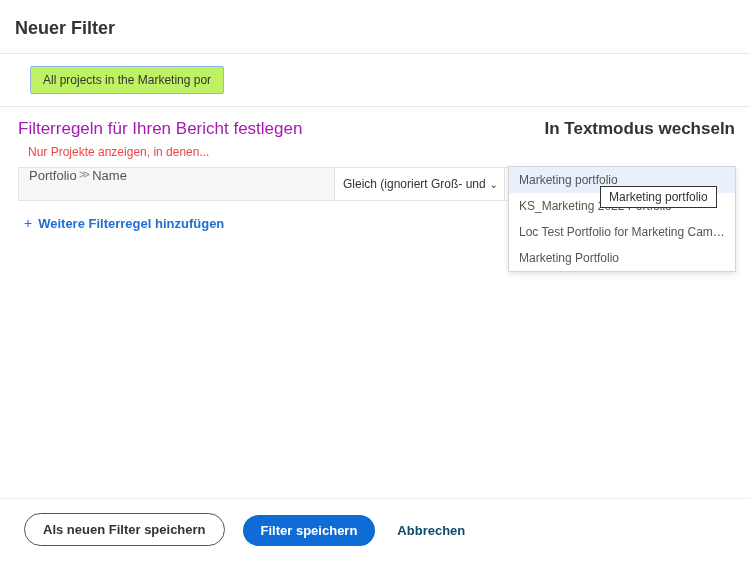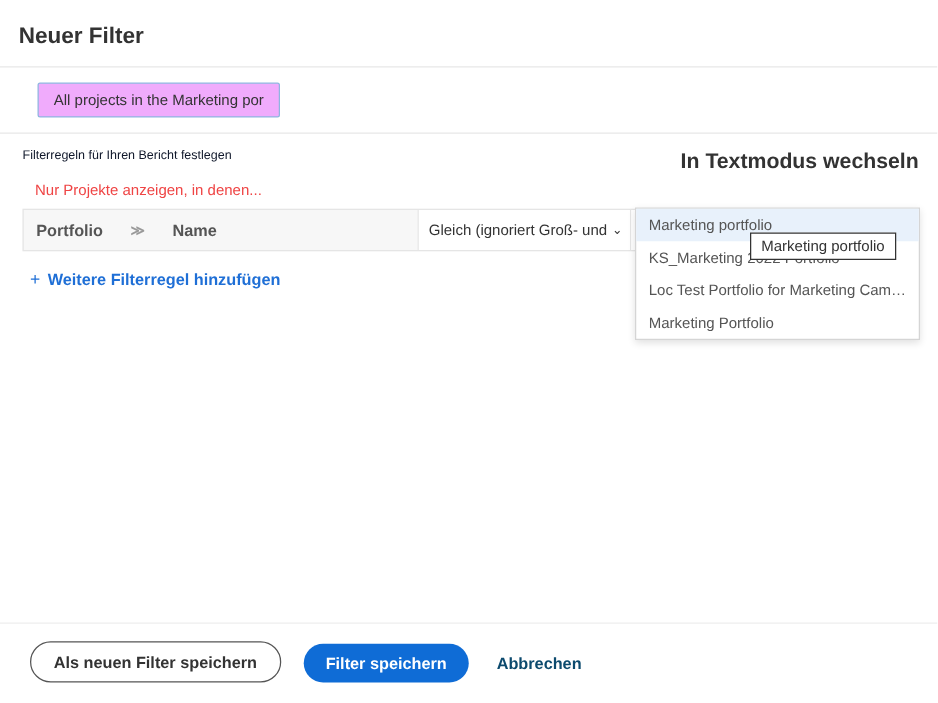--- a/index.html
+++ b/index.html
@@ -20,35 +20,35 @@
       border-bottom: 1px solid #e8e8e8;
     }
     .top-bar {
       padding: 12px 15px 12px 30px;
       border-bottom: 1px solid #e8e8e8;
     }
     .project-pill {
       display: inline-block;
       padding: 6px 12px;
       border: 1px solid #8fb5e0;
-      background: #f0abfc;
+      background: #bef264;
       color: #333;
       font-size: 12px;
       border-radius: 2px;
       cursor: pointer;
     }
     .filter-header {
       display: flex;
       justify-content: space-between;
       align-items: flex-start;
       padding: 12px 15px 4px 18px;
     }
     .filter-rules-label {
-      color: #0f172a;
-      font-size: 10px;
+      color: #a21caf;
+      font-size: 17px;
     }
     .filter-sub-label {
       color: #ef4444;
       font-size: 12px;
       padding: 2px 0 8px 28px;
     }
     .textmode-link {
       color: #333;
       font-size: 17px;
       font-weight: 600;
@@ -58,26 +58,25 @@
       display: flex;
       align-items: stretch;
       margin: 0 15px 0 18px;
       border: 1px solid #e5e5e5;
       background: #f7f7f7;
       height: 34px;
     }
     .field-cell {
       flex: 1;
       display: flex;
-      align-items: center;
+      align-items: flex-start;
       padding: 0 10px;
       font-size: 13px;
       color: #555;
-      gap: 22px;
-      font-weight: bold;
+      gap: 2px;
     }
     .chevrons {
       color: #999;
       font-size: 11px;
     }
     .operator-wrap {
       position: relative;
       width: 170px;
       background: #fff;
       border-left: 1px solid #e5e5e5;

